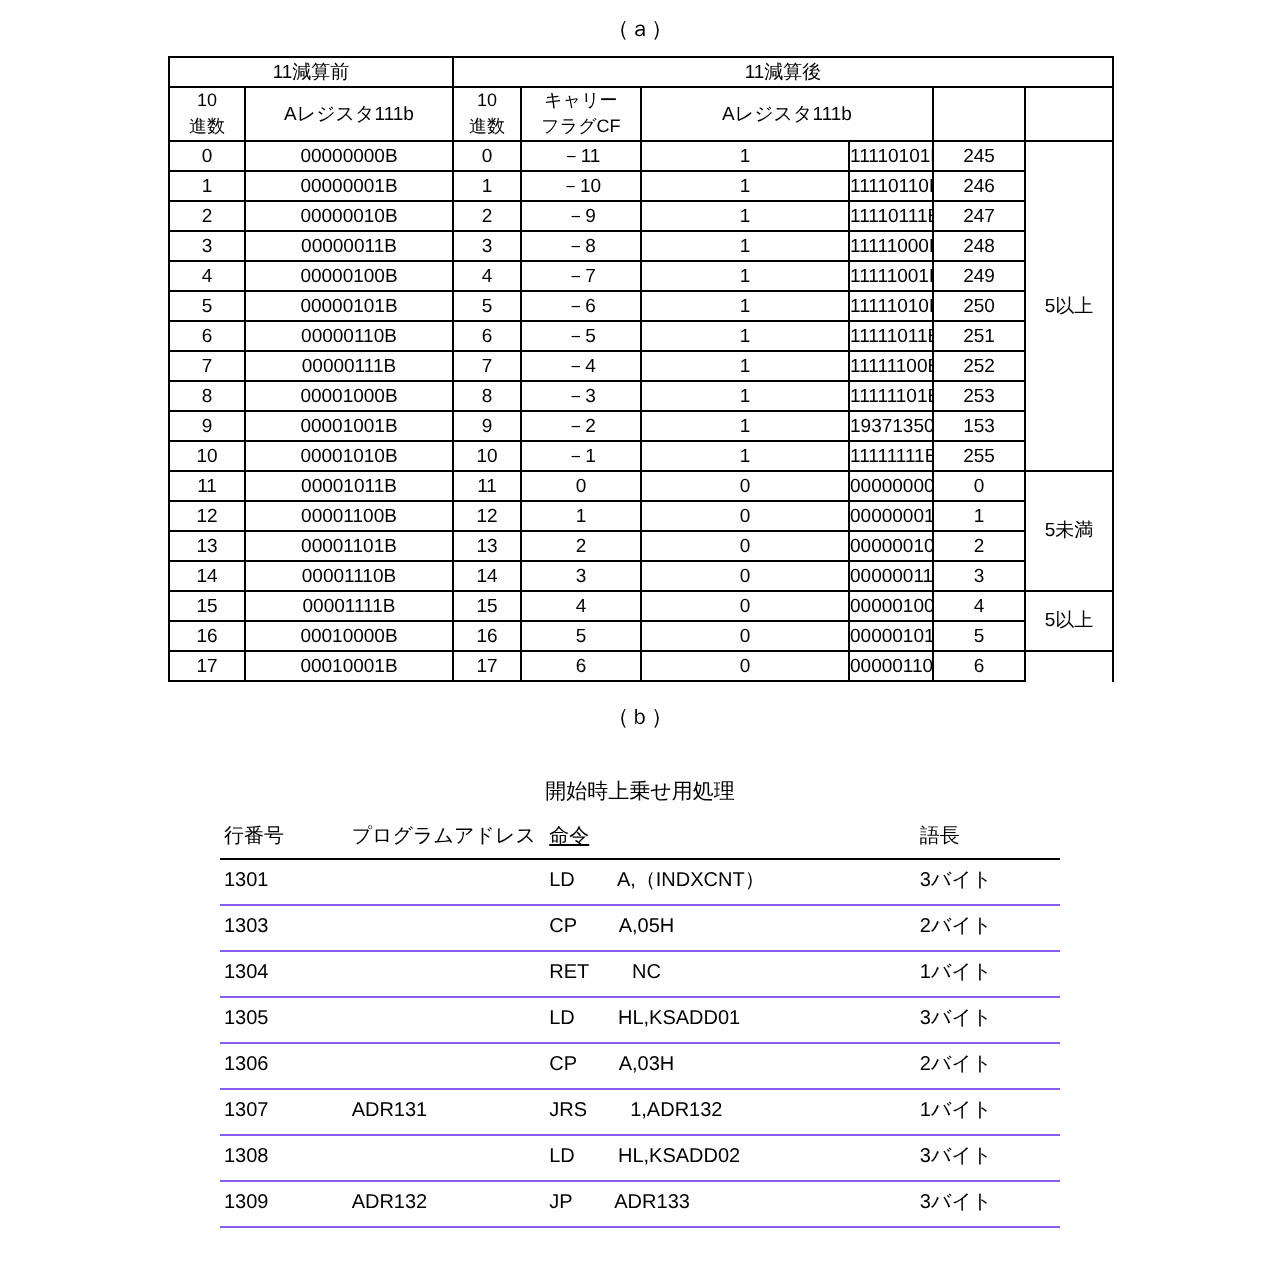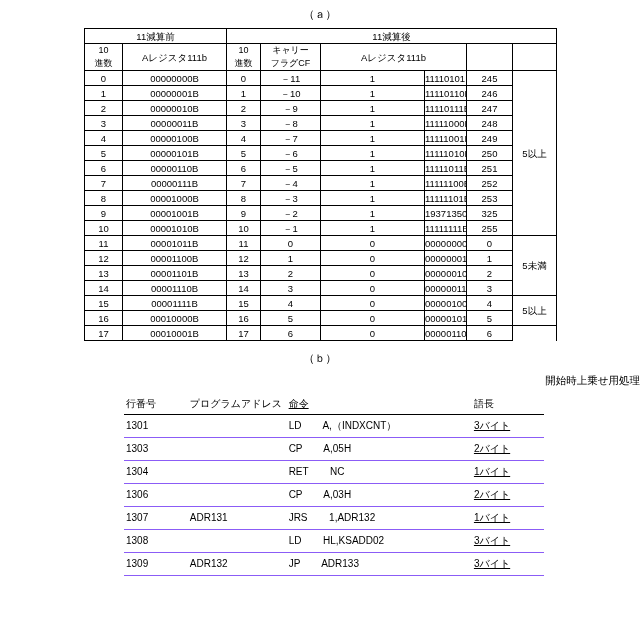--- a/index.html
+++ b/index.html
@@ -55,36 +55,35 @@
   col.c-areg  { width: 104px; }
   col.c-dec2  { width: 34px; }
   col.c-carry { width: 60px; }
   col.c-areg2 { width: 104px; }
   col.c-dec3  { width: 42px; }
   col.c-rng   { width: 46px; }
   col.c-cmp   { width: 44px; }
 
   
   .tbl-b-title {
-    text-align: right;
+    text-align: center;
     font-size: 10.5px;
     font-family: "Liberation Sans", sans-serif;
-    margin-top: 8px;
+    margin-top: 23px;
   }
   .tbl-b-wrap {
     margin: 6px auto 0 auto;
     width: 420px;
   }
   table.btable {
     border-collapse: collapse;
     table-layout: fixed;
     width: 100%;
     font-size: 10px;
     font-family: "Liberation Sans", sans-serif;
-    margin-left: 14px;
   }
   table.btable td, table.btable th {
     border: none;
     border-bottom: 1px solid #8b5cf6;
     padding: 0 2px;
     height: 22px;
     line-height: 22px;
     font-weight: normal;
     text-align: left;
     white-space: nowrap;
@@ -94,21 +93,21 @@
     border-bottom: 1px solid #000;
     height: 20px;
     line-height: 20px;
   }
   col.b-line { width: 62px; }
   col.b-addr { width: 96px; }
   col.b-inst { width: 180px; }
   col.b-len  { width: 70px; }
   .b-center { text-align: center; }
   .b-instr-hdr { text-align: center; text-decoration: underline; }
-  .cell-pad-l { padding-left: 4px; text-decoration: underline; }
+  .cell-pad-l { padding-left: 4px; }
 </style>
 </head>
 <body>
 
 <div class="label-a">（ａ）</div>
 
 <div class="tbl-a-wrap">
   <table class="gridtable">
     <colgroup>
       <col class="c-dec">
@@ -219,21 +218,21 @@
         <td class="mono-b">11111101B</td>
         <td>253</td>
       </tr>
       <tr>
         <td>9</td>
         <td class="mono-b">00001001B</td>
         <td>9</td>
         <td>－2</td>
         <td>1</td>
         <td class="mono-b">19371350B</td>
-        <td>325</td>
+        <td>153</td>
       </tr>
       <tr>
         <td>10</td>
         <td class="mono-b">00001010B</td>
         <td>10</td>
         <td>－1</td>
         <td>1</td>
         <td class="mono-b">11111111B</td>
         <td>255</td>
       </tr>
@@ -353,20 +352,30 @@
         <td>1304</td>
         <td></td>
         <td>
           <span>RET</span>
           <span style="display:inline-block;width:16px"></span>
           <span>NC</span>
         </td>
         <td class="cell-pad-l">1バイト</td>
       </tr>
       <tr>
+        <td>1305</td>
+        <td></td>
+        <td>
+          <span>LD</span>
+          <span style="display:inline-block;width:16px"></span>
+          <span>HL,KSADD01</span>
+        </td>
+        <td class="cell-pad-l">3バイト</td>
+      </tr>
+      <tr>
         <td>1306</td>
         <td></td>
         <td>
           <span>CP</span>
           <span style="display:inline-block;width:16px"></span>
           <span>A,03H</span>
         </td>
         <td class="cell-pad-l">2バイト</td>
       </tr>
       <tr>

